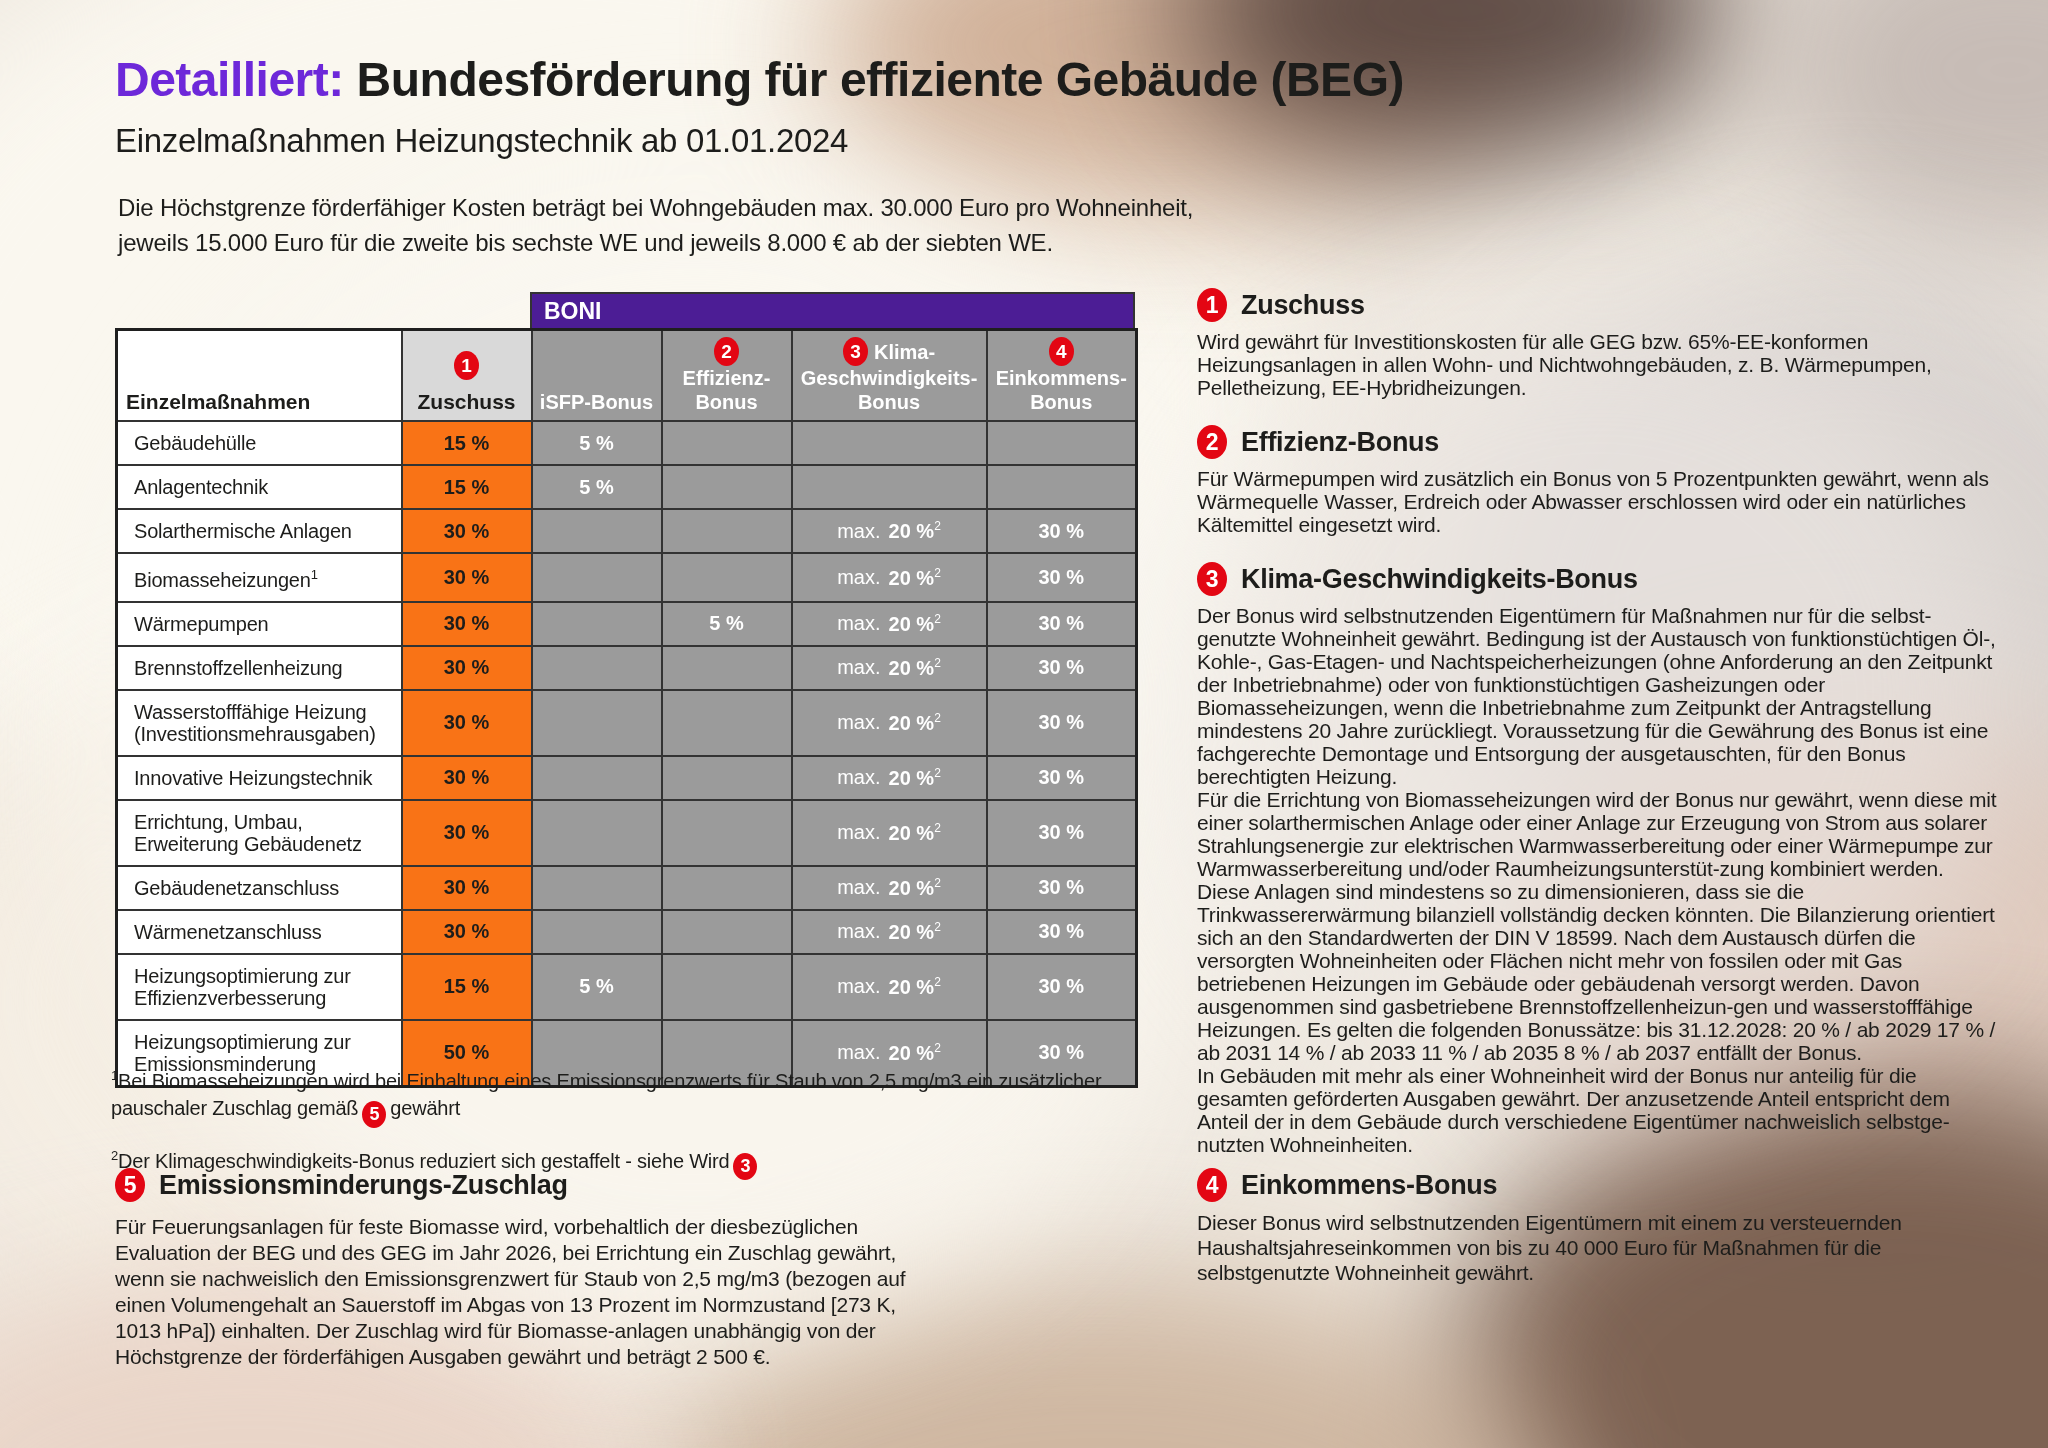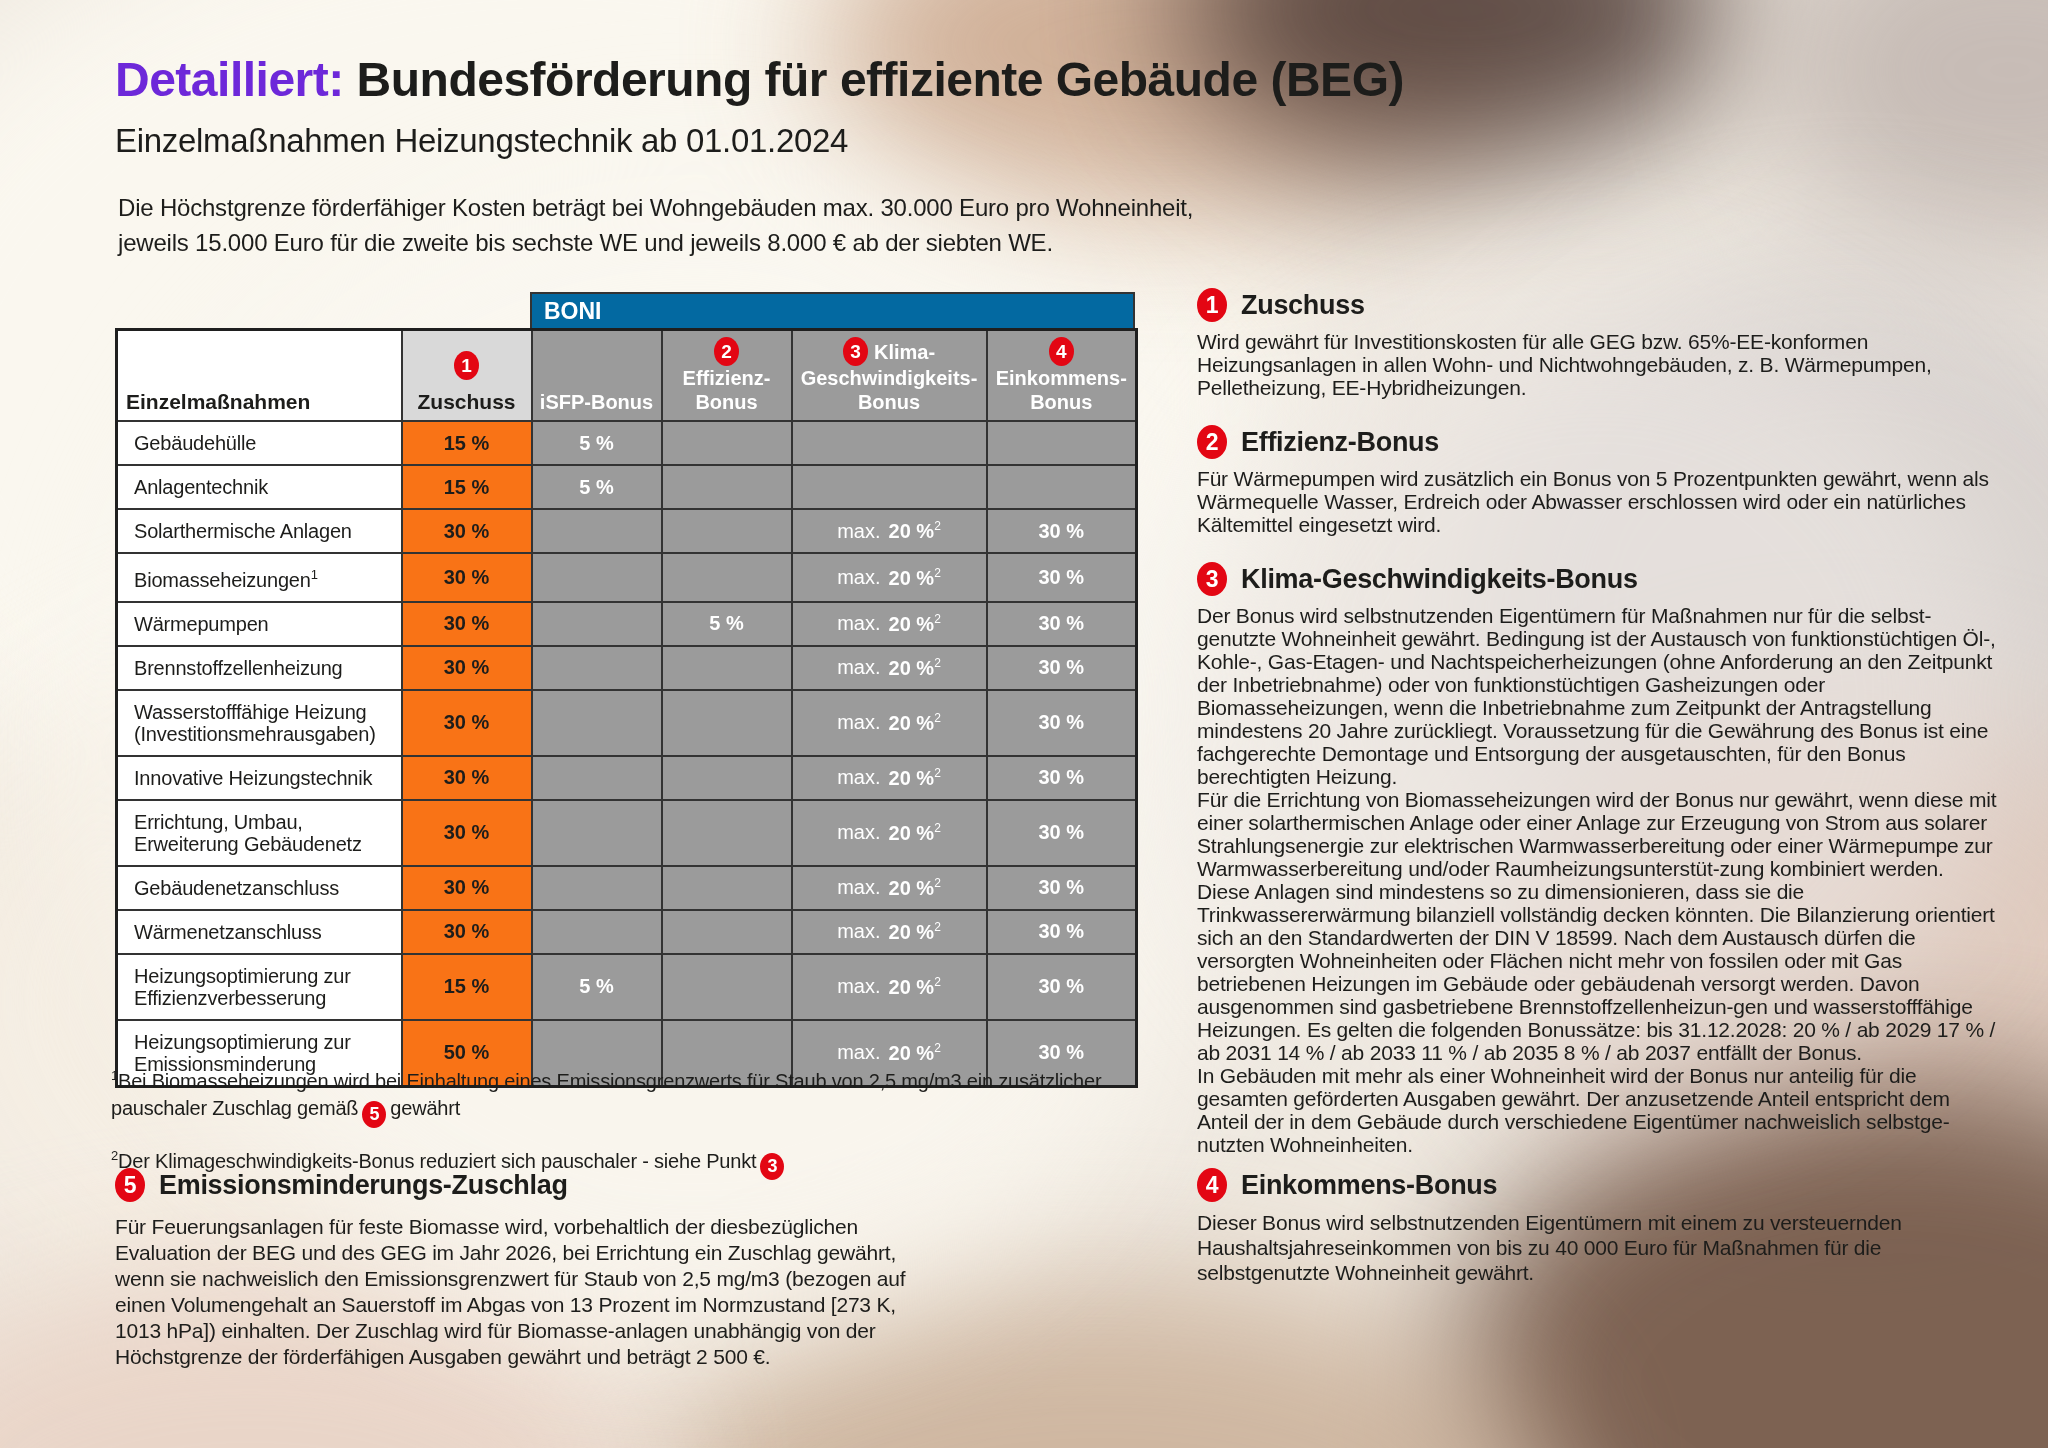--- a/index.html
+++ b/index.html
@@ -34,21 +34,21 @@
 
   
   .badge{display:inline-flex;align-items:center;justify-content:center;
     background:#e30613;color:#fff;font-weight:bold;border-radius:50%;flex:none;}
   .badge.lg{width:30px;height:34px;font-size:23px;}
   .badge.md{width:25px;height:29px;font-size:19px;}
   .badge.sm{width:24px;height:27px;font-size:18px;vertical-align:-5px;margin:0 4px;}
 
   
   .table-wrap{position:absolute;left:115px;top:292px;width:1020px;}
-  .boni-band{margin-left:415px;width:605px;height:36px;background:#0369a1;
+  .boni-band{margin-left:415px;width:605px;height:36px;background:#4c1d95;
     border:2px solid #333;border-bottom:none;box-sizing:border-box;
     color:#fff;font-weight:bold;font-size:23px;display:flex;align-items:center;padding-left:12px;}
   table.beg{border-collapse:collapse;width:1020px;table-layout:fixed;}
   table.beg col.w-name{width:285px;} table.beg col.w-z{width:130px;}
   table.beg col.w-i{width:130px;}   table.beg col.w-e{width:130px;}
   table.beg col.w-k{width:195px;}   table.beg col.w-ein{width:150px;}
   table.beg th,table.beg td{border:2px solid #333;box-sizing:border-box;}
   table.beg{border:3px solid #1f1f1f;}
   th.h-name{background:#fff;vertical-align:bottom;text-align:left;font-size:21px;padding:6px 8px;}
   th.h-zuschuss{background:#d9d9d9;vertical-align:bottom;padding:6px 4px;}
@@ -273,21 +273,21 @@
           </tr>
         </tbody>
     </table>
   </div>
 
   <div class="footnotes">
     <div class="footnote">
       <sup>1</sup><span>Bei Biomasseheizungen wird bei Einhaltung eines Emissionsgrenzwerts für Staub von 2,5 mg/m3 ein zusätzlicher pauschaler Zuschlag gemäß</span><span class="badge sm">5</span><span>gewährt</span>
     </div>
     <div class="footnote">
-      <sup>2</sup><span>Der Klimageschwindigkeits-Bonus reduziert sich pauschaler - siehe Punkt</span><span class="badge sm">3</span><span></span>
+      <sup>2</sup><span>Der Klimageschwindigkeits-Bonus reduziert sich gestaffelt - siehe Wird</span><span class="badge sm">3</span><span></span>
     </div>
   </div>
 
   <div class="sec-emission">
     <div class="sec-head">
       <span class="badge lg">5</span>
       <span>Emissionsminderungs-Zuschlag</span>
     </div>
     <div class="sec-body">
       <p>Für Feuerungsanlagen für feste Biomasse wird, vorbehaltlich der diesbezüglichen Evaluation der BEG und des GEG im Jahr 2026, bei Errichtung ein Zuschlag gewährt, wenn sie nachweislich den Emissionsgrenzwert für Staub von 2,5 mg/m3 (bezogen auf einen Volumengehalt an Sauerstoff im Abgas von 13 Prozent im Normzustand [273 K, 1013 hPa]) einhalten. Der Zuschlag wird für Biomasse-anlagen unabhängig von der Höchstgrenze der förderfähigen Ausgaben gewährt und beträgt 2 500 €.</p>

